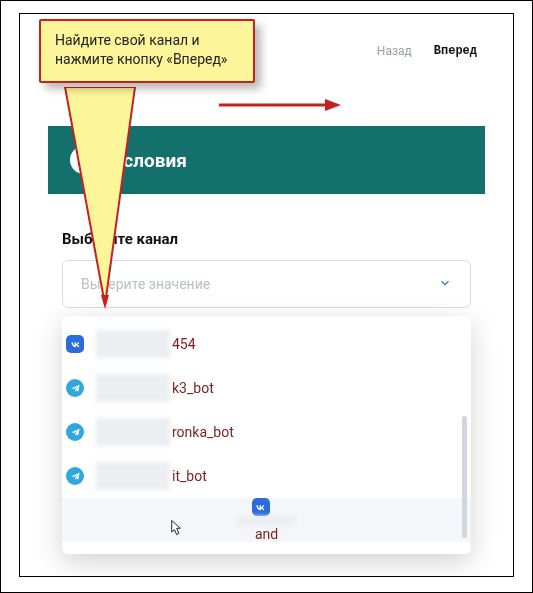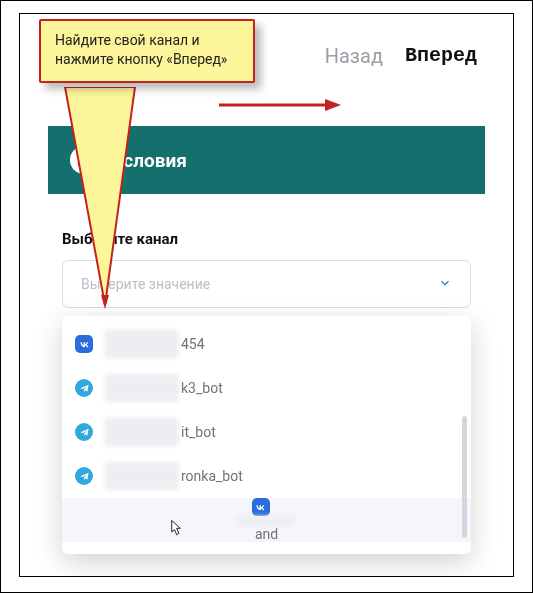--- a/index.html
+++ b/index.html
@@ -15,21 +15,21 @@
     left: 18px; top: 12px;
     width: 495px; height: 564px;
     border: 1px solid #000;
     background: #fff;
     overflow: hidden;
   }
   .nav {
     position: absolute;
     top: 30px; right: 36px;
     display: flex; gap: 22px;
-    font-size: 20px;
+    font-size: 12px;
   }
   .nav-back { color: #9aa0a6; cursor: pointer; }
   .nav-next { color: #111; font-weight: 600; cursor: pointer; font-family: Liberation Mono, monospace; }
 
   .band {
     position: absolute;
     left: 28px; right: 28px; top: 112px;
     height: 68px;
     background: #14706d;
     display: flex; align-items: center;
@@ -79,24 +79,24 @@
   }
   .dd-scroll {
     position: absolute;
     right: 4px; top: 100px; bottom: 16px; width: 5px;
     background: #d3d7dd;
     border-radius: 3px;
   }
   .dd-item {
     display: flex; align-items: center;
     height: 44px;
-    padding: 0 13px;
+    padding: 0 4px;
     cursor: pointer;
     font-size: 14px;
-    color: #737373;
+    color: #7f1d1d;
   }
   .dd-item.hover { background: #f4f6f9; flex-direction: column; }
   .badge {
     width: 18px; height: 18px; border-radius: 4px;
     display: inline-flex; align-items: center; justify-content: center;
     margin-right: 12px;
     flex-shrink: 0;
   }
   .badge-vk { background: #2a6cdb; border-radius: 5px; }
   .badge-tg { background: #31a8dd; border-radius: 50%; }
@@ -196,30 +196,30 @@
           <span class="blur" style="width: 74px;"></span>
           <span class="dd-text">k3_bot</span>
         </div>
         <div class="dd-item">
           <span class="badge badge-tg">
             <svg viewBox="0 0 24 24">
               <path d="M21 4 L3 11.2 L9 13 L18 7 L11 14.5 L11 19 L14 16 L18 19 Z"></path>
             </svg>
           </span>
           <span class="blur" style="width: 74px;"></span>
+          <span class="dd-text">ronka_bot</span>
+        </div>
+        <div class="dd-item">
+          <span class="badge badge-tg">
+            <svg viewBox="0 0 24 24">
+              <path d="M21 4 L3 11.2 L9 13 L18 7 L11 14.5 L11 19 L14 16 L18 19 Z"></path>
+            </svg>
+          </span>
+          <span class="blur" style="width: 74px;"></span>
           <span class="dd-text">it_bot</span>
-        </div>
-        <div class="dd-item">
-          <span class="badge badge-tg">
-            <svg viewBox="0 0 24 24">
-              <path d="M21 4 L3 11.2 L9 13 L18 7 L11 14.5 L11 19 L14 16 L18 19 Z"></path>
-            </svg>
-          </span>
-          <span class="blur" style="width: 74px;"></span>
-          <span class="dd-text">ronka_bot</span>
         </div>
         <div class="dd-item hover">
           <span class="badge badge-vk">
             <svg viewBox="0 0 24 24">
               <path d="M3 7h3c.5 4 2.4 6.5 4 7V7h3v4.3c1.6-.2 3.3-2.1 3.9-4.3H20c-.5 2.6-2.3 4.6-3.6 5.4 1.3.6 3.3 2.4 4.1 5.6h-3.1c-.6-2-2.2-3.6-4.4-3.8V18h-.4C7.8 18 3.8 14.3 3 7z"></path>
             </svg>
           </span>
           <span class="blur" style="width: 58px;"></span>
           <span class="dd-text">and</span>
         </div>

